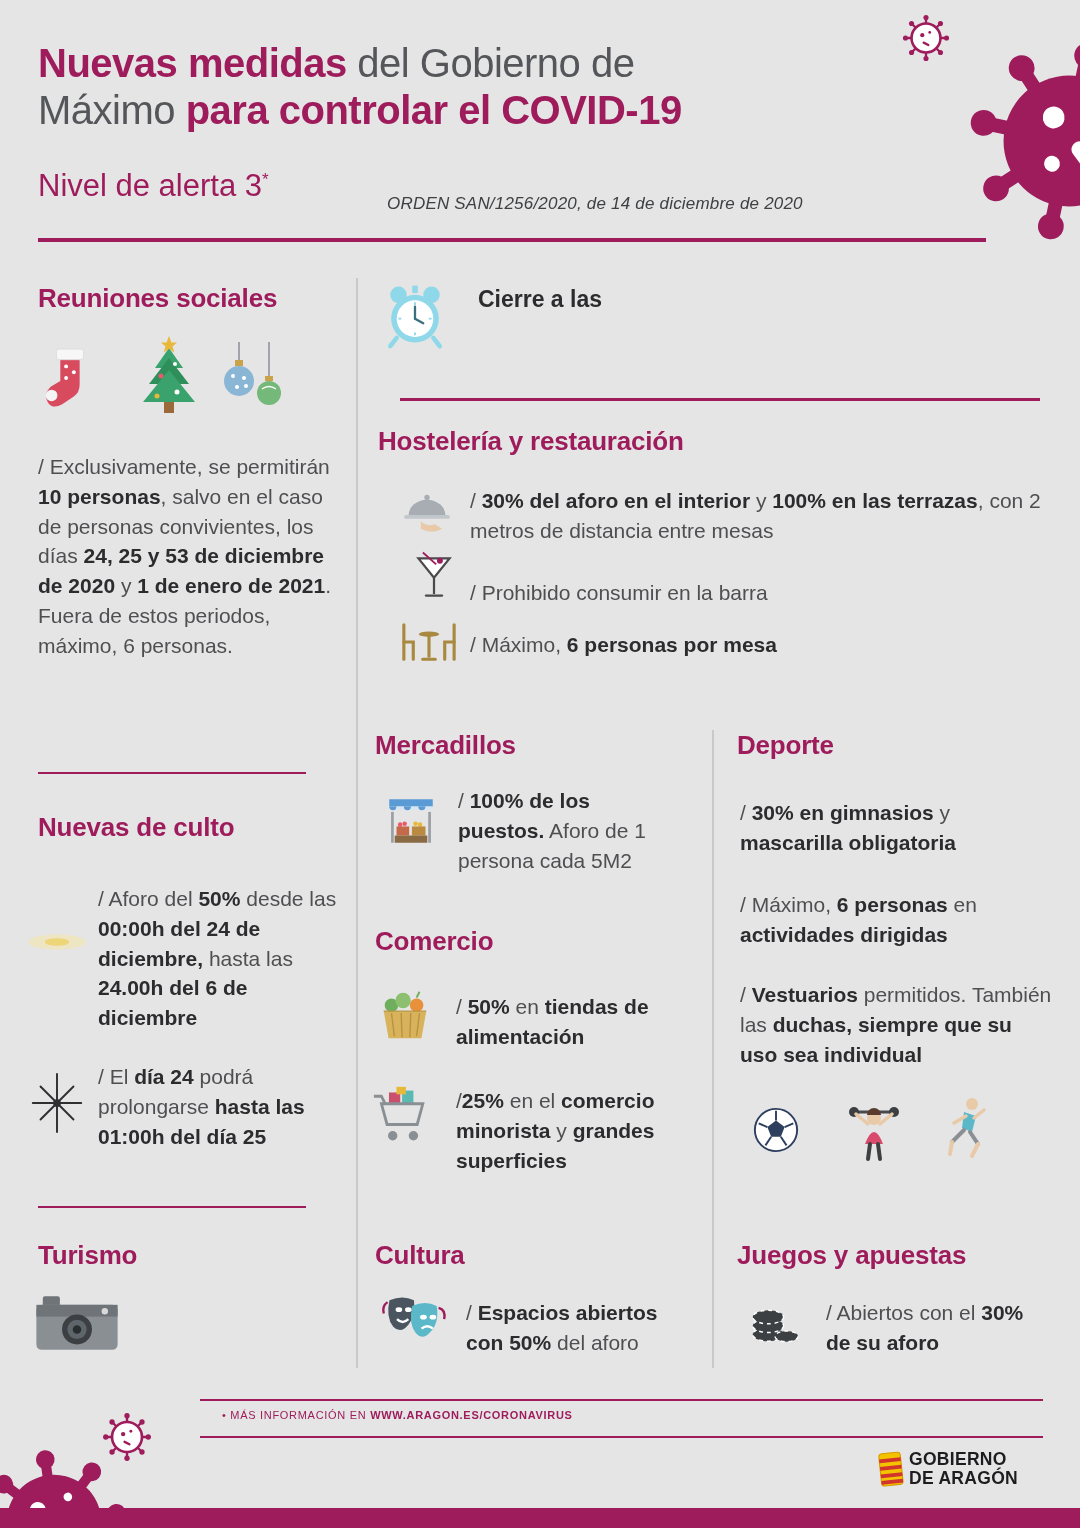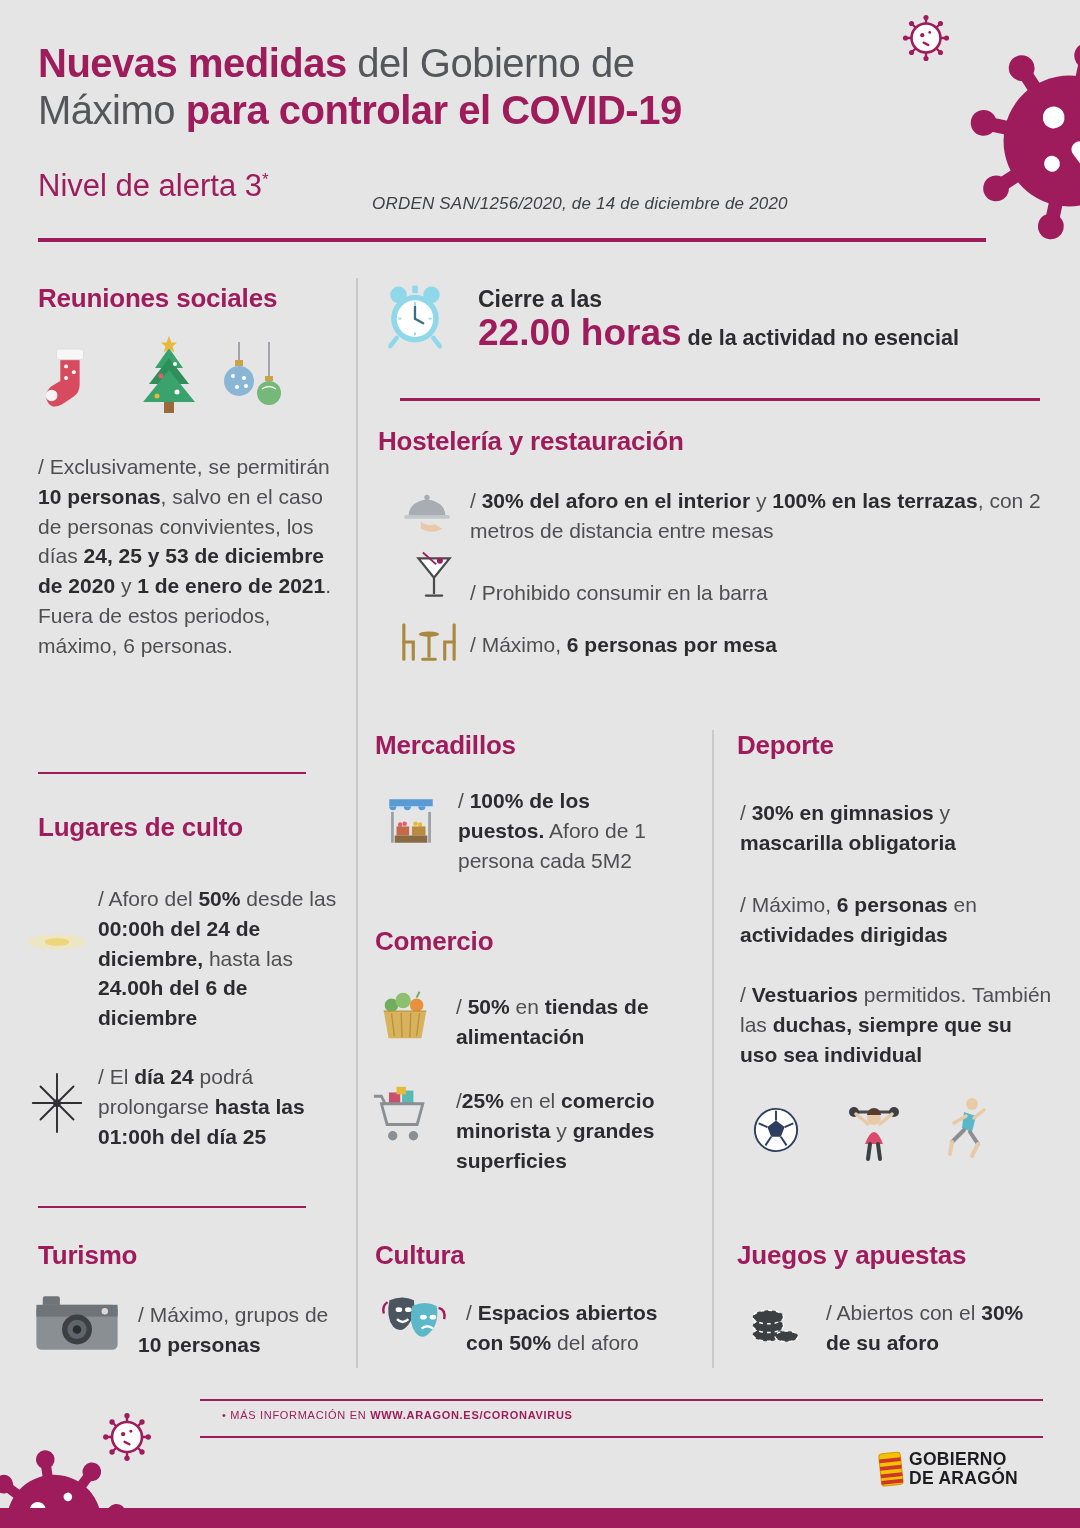--- a/index.html
+++ b/index.html
@@ -101,21 +101,21 @@
       <use href="#virus-solid"></use>
     </svg>
 
   <div class="abs title" style="left:38px;top:40px;width:880px">
     <span class="accent">Nuevas medidas</span><span class="gray"> del Gobierno de</span><br>
     <span class="gray">Máximo </span><span class="accent">para controlar el COVID-19</span>
   </div>
   <div class="abs alert" style="left:38px;top:168px">
     <span>Nivel de alerta 3</span><sup>*</sup>
   </div>
-  <div class="abs order" style="left:372px;top:194px">ORDEN SAN/1256/2020, de 14 de diciembre de 2020</div>
+  <div class="abs order" style="left:387px;top:194px">ORDEN SAN/1256/2020, de 14 de diciembre de 2020</div>
   <div class="abs rule" style="left:38px;top:238px;width:948px;height:3.5px"></div>
 
   <div class="abs vline" style="left:356px;top:278px;height:1090px"></div>
   <div class="abs vline" style="left:712px;top:730px;height:638px"></div>
 
   <div class="abs h" style="left:38px;top:283px">Reuniones sociales</div>
 
   <svg class="abs" viewBox="0 0 60 76" style="left:40px;top:342px;width:58px;height:74px">
     <path d="M21 16 L41 16 L41 44 Q41 52 35 56 L23 64 Q13 70 8 62 Q3 54 11 46 L21 40 Z" fill="#d84b5f"></path>
     <circle cx="12" cy="55" r="6" fill="#f4f4f4"></circle>
@@ -148,21 +148,21 @@
       <circle cx="27" cy="44" r="2" fill="#ffffff"></circle>
     <rect x="46" y="34" width="8" height="5" fill="#c9a24a"></rect>
     <circle cx="50" cy="51" r="12" fill="#74b87a"></circle>
     <path d="M43 47 q7 -5 14 0" stroke="#ffffff" fill="none" stroke-width="1.5"></path>
   </svg>
 
   <div class="abs body" style="left:38px;top:452px;width:296px"><span>/ Exclusivamente, se permitirán </span><span class="b">10 personas</span><span>, salvo en el caso de personas convivientes, los días </span><span class="b">24, 25 y 53 de diciembre de 2020</span><span> y </span><span class="b">1 de enero de 2021</span><span>. Fuera de estos periodos, máximo, 6 personas.</span></div>
 
   <div class="abs rule" style="left:38px;top:772px;width:268px;height:2px"></div>
 
-  <div class="abs h" style="left:38px;top:812px">Lugares de culto</div>
+  <div class="abs h" style="left:38px;top:812px">Nuevas de culto</div>
 
   <svg class="abs" viewBox="0 0 60 40" style="left:24px;top:920px;width:66px;height:44px">
     <ellipse cx="30" cy="20" rx="26" ry="7" fill="#f5e6a8" opacity="0.55"></ellipse>
     <ellipse cx="30" cy="20" rx="11" ry="3.5" fill="#eccf5f" opacity="0.75"></ellipse>
   </svg>
 
   <div class="abs body" style="left:98px;top:884px;width:244px"><span>/ Aforo del </span><span class="b">50%</span><span>  desde las </span><span class="b">00:00h del 24 de diciembre,</span><span> hasta las </span><span class="b">24.00h del 6 de diciembre</span></div>
 
   <svg class="abs" viewBox="0 0 64 64" style="left:26px;top:1072px;width:62px;height:62px">
     <g stroke="#2f2f31" stroke-width="2" stroke-linecap="round">
@@ -183,21 +183,20 @@
   <svg class="abs" viewBox="0 0 80 58" style="left:34px;top:1292px;width:86px;height:62px">
     <rect x="8" y="4" width="16" height="10" rx="2" fill="#6f7478"></rect>
     <rect x="2" y="12" width="76" height="42" rx="5" fill="#8a8f94"></rect>
     <rect x="2" y="12" width="76" height="11" fill="#6f7478"></rect>
     <circle cx="40" cy="35" r="14" fill="#3c4043"></circle>
     <circle cx="40" cy="35" r="9" fill="#5f666b"></circle>
     <circle cx="40" cy="35" r="4" fill="#2a2d30"></circle>
     <circle cx="66" cy="18" r="3" fill="#d9d9d9"></circle>
   </svg>
 
-  <div class="abs body" style="left:138px;top:1300px;width:200px"><span>/ Máximo, grupos de </span><span class="b">10 personas</span></div>
 
   <svg class="abs" viewBox="0 0 72 72" style="left:382px;top:280px;width:66px;height:70px">
     <circle cx="18" cy="14" r="9" fill="#8ed8ea"></circle>
       <circle cx="54" cy="14" r="9" fill="#8ed8ea"></circle>
     <rect x="33" y="4" width="6" height="8" fill="#8ed8ea"></rect>
     <line x1="16" y1="61" x2="9" y2="70" stroke="#8ed8ea" stroke-width="5" stroke-linecap="round"></line>
     <line x1="56" y1="61" x2="63" y2="70" stroke="#8ed8ea" stroke-width="5" stroke-linecap="round"></line>
     <circle cx="36" cy="40" r="26" fill="#8ed8ea"></circle>
     <circle cx="36" cy="40" r="20" fill="#ffffff"></circle>
     <g stroke="#3a6f7f" stroke-width="2.5" stroke-linecap="round">
@@ -206,23 +205,20 @@
     </g>
     <g stroke="#8ed8ea" stroke-width="2">
       <line x1="36" y1="22" x2="36" y2="25"></line>
         <line x1="36" y1="55" x2="36" y2="58"></line>
       <line x1="18" y1="40" x2="21" y2="40"></line>
         <line x1="51" y1="40" x2="54" y2="40"></line>
     </g>
   </svg>
 
   <div class="abs cierre1" style="left:478px;top:286px">Cierre a las</div>
-  <div class="abs" style="left:478px;top:312px;width:580px">
-    <span class="time-big">22.00 horas</span><span class="time-rest"> de la actividad no esencial</span>
-  </div>
   <div class="abs rule" style="left:400px;top:398px;width:640px;height:2.5px"></div>
 
   <div class="abs h" style="left:378px;top:426px">Hostelería y restauración</div>
 
   <svg class="abs" viewBox="0 0 76 60" style="left:398px;top:488px;width:58px;height:48px">
     <path d="M14 34 a24 20 0 0 1 48 0 z" fill="#a7adb3"></path>
     <circle cx="38" cy="11" r="3.5" fill="#a7adb3"></circle>
     <rect x="8" y="34" width="60" height="5" rx="2.5" fill="#c2c7cc"></rect>
     <path d="M30 42 q8 8 18 4 l10 6 q-14 8 -28 0 z" fill="#e8c9a8"></path>
   </svg>

